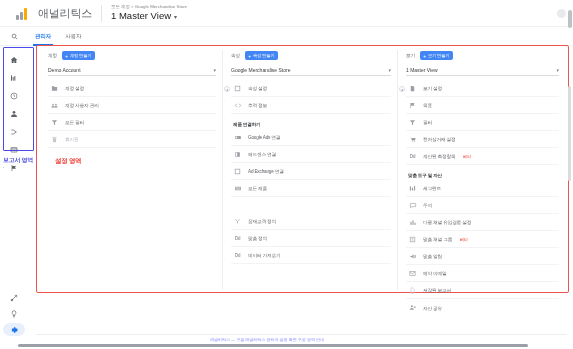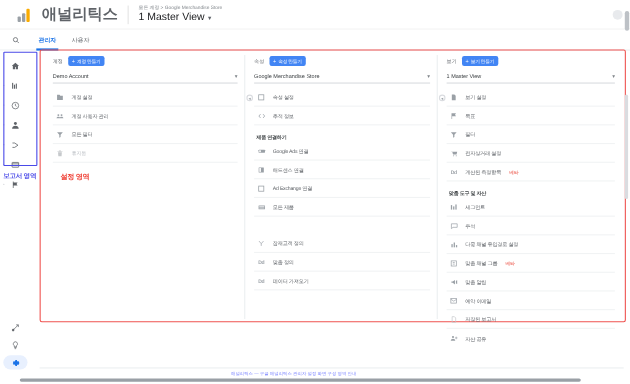--- a/index.html
+++ b/index.html
@@ -16,23 +16,22 @@
     position: absolute; left: 0; top: 0; width: 573px; height: 27px;
     background: #fff; display: flex; align-items: center;
     border-bottom: 1px solid #f1f1f1;
   }
   .ga-logo { width: 13px; height: 13px; margin-left: 16px; position: relative; }
   .ga-logo i { position: absolute; bottom: 0; width: 2.6px; background: #f9ab00; border-radius: 1px; display:block; }
   .ga-logo i:nth-child(1){ left: 0px;   height: 5px;  background:#9aa0a6;}
   .ga-logo i:nth-child(2){ left: 4.2px; height: 8px;  background:#9aa0a6;}
   .ga-logo i:nth-child(3){ left: 8.4px; height: 12px; background:#f9ab00;}
   .brand {
-    margin-left: 9px; font-size: 14px; color: #5f6368; letter-spacing: -0.2px;
+    margin-left: 9px; font-size: 11px; color: #5f6368; letter-spacing: -0.2px;
     white-space: nowrap;
-    font-weight: bold;
   }
   .brand-div {
     width: 1px; height: 17px; background: #e4e4e4; margin-left: 9px; margin-right: 9px;
   }
   .crumb-wrap { display: flex; flex-direction: column; justify-content: center; }
   .crumb { font-size: 4.4px; color: #80868b; white-space: nowrap; line-height: 6px; }
   .view-title-row { display: flex; align-items: baseline; gap: 3px; }
   .view-title { font-size: 9.5px; color: #202124; white-space: nowrap; line-height: 12px; }
   .caret { font-size: 6px; color: #5f6368; }
   .topbar-right { margin-left: auto; margin-right: 7px; display: flex; align-items: center; gap: 8px; }

